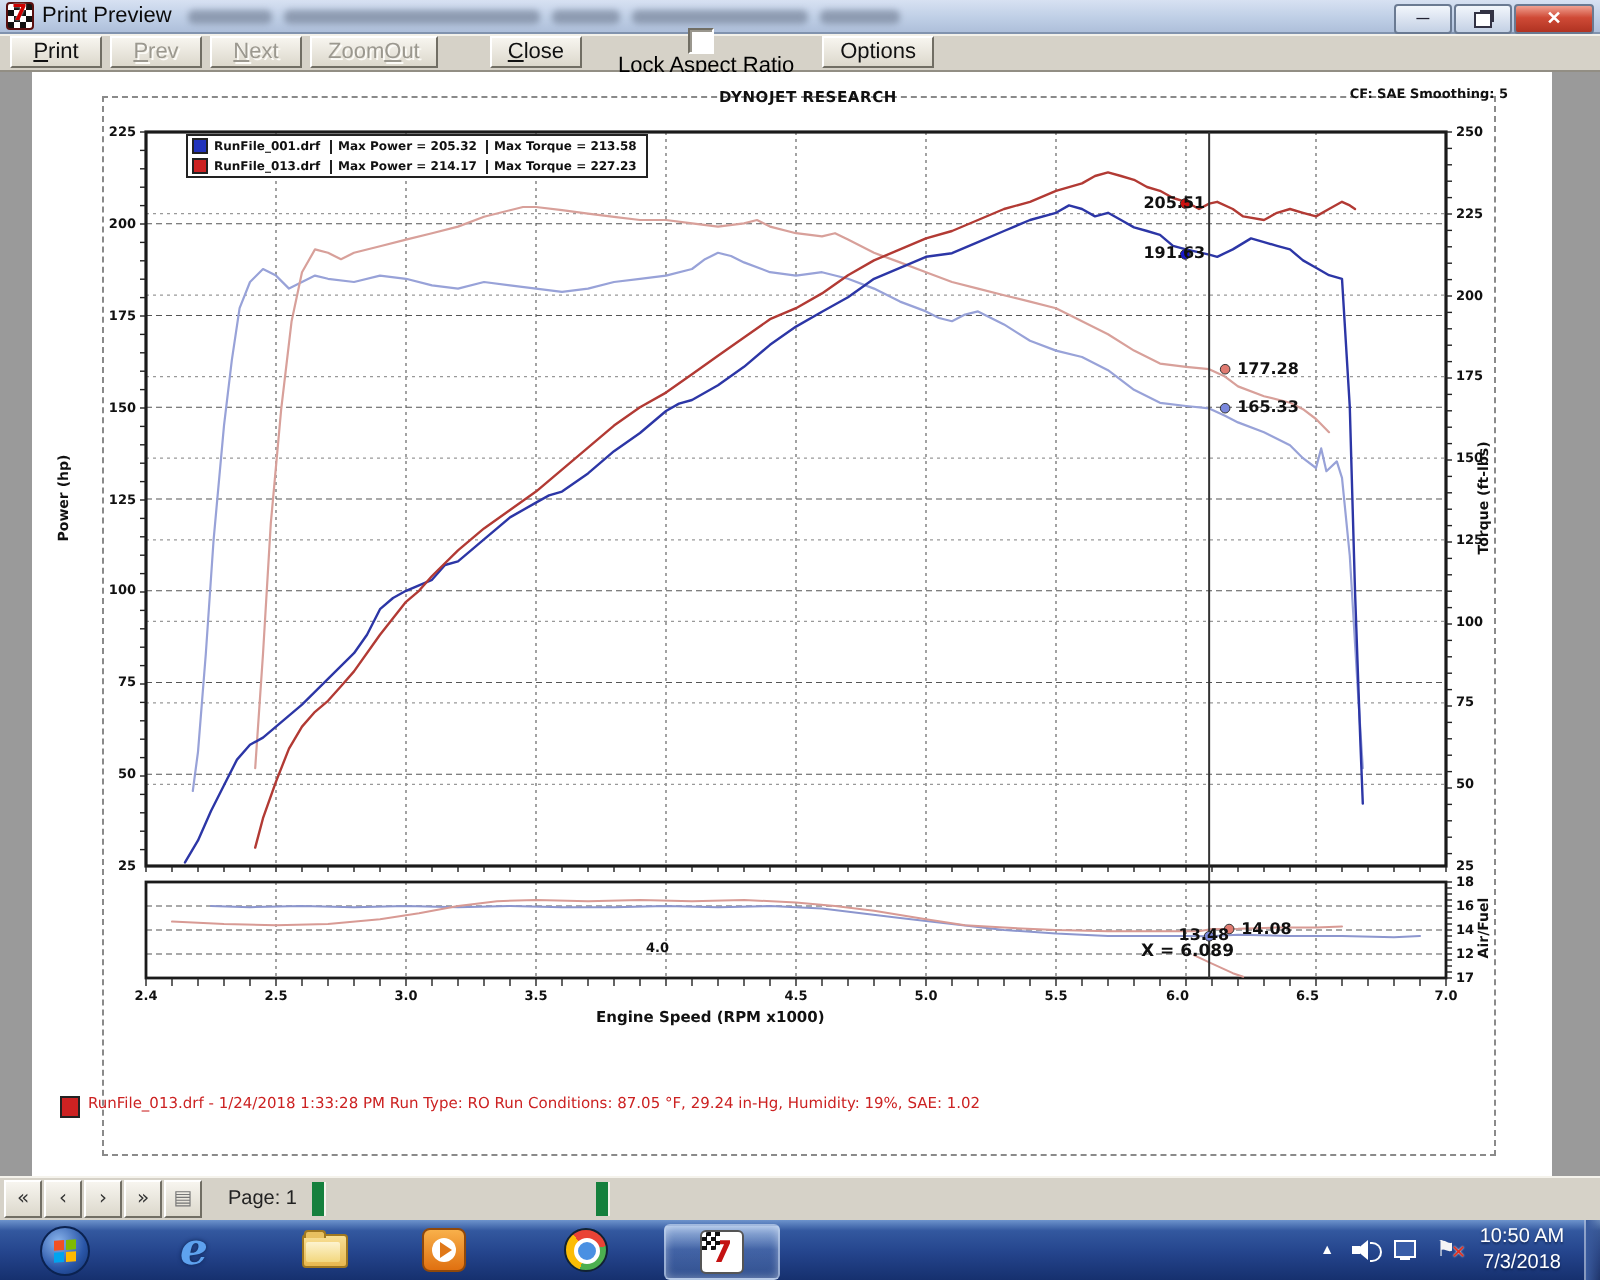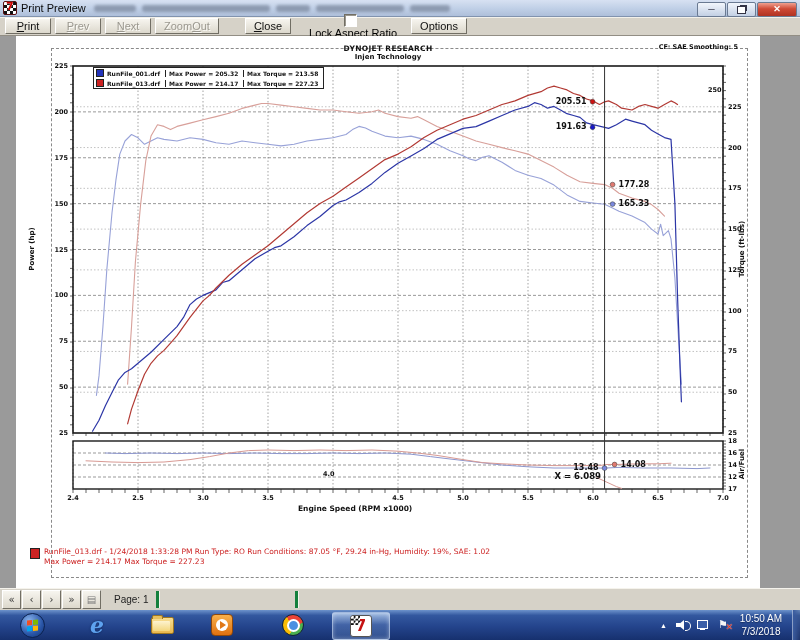--- a/index.html
+++ b/index.html
@@ -28,21 +28,21 @@
     display:flex;align-items:center;padding-left:5px;box-sizing:border-box;font-size:11px;}
   .tbtn{height:16px;min-width:46px;padding:0 8px;margin-right:4px;box-sizing:border-box;
     background:linear-gradient(#f7f5ef,#dcd8cc);border:1px solid;border-color:#ffffff #716e64 #716e64 #ffffff;
     display:flex;align-items:center;justify-content:center;color:#111;white-space:nowrap;}
   .tbtn.disabled{color:#9b988f;text-shadow:1px 1px 0 #fcfbf7;}
   .chkgrp{display:flex;align-items:center;margin-left:14px;margin-right:14px;flex-direction:column;}
   .chk{width:11px;height:11px;background:#fff;border:1px solid;border-color:#716e64 #ffffff #ffffff #716e64;
     box-shadow:inset 1px 1px 0 #9a978e;margin-right:5px;}
   
   #page{position:absolute;left:16px;top:36px;width:744px;height:552px;background:#ffffff;
-    font-family:"DejaVu Sans",sans-serif;color:#111;}
+    font-family:"DejaVu Sans",sans-serif;color:#111;padding-left:16px;}
   .margin-dash{position:absolute;left:35px;top:12px;width:695px;height:528px;
     border:1px dashed #8a8a8a;pointer-events:none;}
   #cs{position:absolute;left:0;top:0;}
   .hdr{position:absolute;width:744px;text-align:center;font-weight:bold;}
   .hdr.company{top:8px;font-size:7.5px;letter-spacing:.3px;}
   .hdr.operator{top:17px;font-size:7px;}
   .cftext{position:absolute;right:22px;top:7px;font-size:6.5px;font-weight:bold;}
   .lbl{position:absolute;font-weight:bold;font-size:6.5px;white-space:nowrap;}
   .rot{transform:rotate(-90deg);transform-origin:center;font-weight:bold;font-size:7px;}
   
@@ -60,21 +60,21 @@
   .runblk{position:absolute;left:28px;font-size:7.5px;line-height:10px;white-space:nowrap;}
   .runchip{position:absolute;left:-14px;top:1px;width:8px;height:9px;border:1px solid #222;}
   
   .sbar{position:absolute;left:0;top:588px;width:800px;height:22px;background:#d6d2c8;
     border-top:1px solid #f5f3ec;display:flex;align-items:center;padding-left:2px;box-sizing:border-box;}
   .sbtn{width:17px;height:17px;margin-right:1px;background:linear-gradient(#f7f5ef,#dcd8cc);
     border:1px solid;border-color:#ffffff #716e64 #716e64 #ffffff;display:flex;align-items:center;
     justify-content:center;font-size:10px;color:#333;font-family:"DejaVu Sans",sans-serif;}
   .sbtn.pgicon{color:#777;}
   .scell{height:17px;display:flex;align-items:center;padding:0 8px;font-size:10px;color:#222;
-    border-right:3px solid #15803d;box-shadow:1px 0 0 #f5f3ec;}
+    border-right:6px solid #15803d;box-shadow:1px 0 0 #f5f3ec;}
   .scell.first{margin-left:4px;}
   
   .taskbar{position:absolute;left:0;top:610px;width:800px;height:30px;
     background:linear-gradient(180deg,#6d93cc 0%,#33589f 18%,#24448c 55%,#16306e 100%);}
   .orb{position:absolute;left:20px;top:3px;width:25px;height:25px;border-radius:50%;
     background:radial-gradient(circle at 35% 30%,#89b4ec,#2a56a8 60%,#12306c);border:1px solid #0b2250;
     display:flex;align-items:center;justify-content:center;box-sizing:border-box;}
   .winflag{width:11px;height:11px;display:grid;grid-template-columns:1fr 1fr;grid-template-rows:1fr 1fr;
     gap:1px;transform:skewY(-4deg);}
   .winflag i{display:block;}
@@ -161,21 +161,20 @@
     <span id="chklabel"><u>L</u>ock Aspect Ratio</span>
   </div>
   <div class="tbtn">
     <span>Options</span>
   </div>
 </div>
 
 <div id="page">
   <div class="margin-dash"></div>
   <div class="hdr company">DYNOJET RESEARCH</div>
-  <div class="hdr operator">Injen Technology</div>
   <div class="cftext">CF: SAE  Smoothing: 5</div>
 
   <svg id="cs" width="744" height="552">
       <line x1="57" y1="30" x2="57" y2="397" stroke="#666" stroke-width="0.6" stroke-dasharray="1.5,2"></line>
       <line x1="57" y1="405" x2="57" y2="453" stroke="#666" stroke-width="0.6" stroke-dasharray="1.5,2"></line>
       <line x1="122" y1="30" x2="122" y2="397" stroke="#666" stroke-width="0.6" stroke-dasharray="1.5,2"></line>
       <line x1="122" y1="405" x2="122" y2="453" stroke="#666" stroke-width="0.6" stroke-dasharray="1.5,2"></line>
       <line x1="187" y1="30" x2="187" y2="397" stroke="#666" stroke-width="0.6" stroke-dasharray="1.5,2"></line>
       <line x1="187" y1="405" x2="187" y2="453" stroke="#666" stroke-width="0.6" stroke-dasharray="1.5,2"></line>
       <line x1="252" y1="30" x2="252" y2="397" stroke="#666" stroke-width="0.6" stroke-dasharray="1.5,2"></line>
@@ -457,38 +456,37 @@
       <span class="lgpw">Max Power = 214.17</span>
       <span class="lgtq">Max Torque = 227.23</span>
     </div>
   </div>
 
   <div class="xcur" style="right:159px;top:435px;">X = 6.089</div>
 
   <div class="runblk" style="top: 511px; color: rgb(204, 34, 34);" id="run1">
     <span class="runchip" id="runchip1" style="background: rgb(204, 34, 34);"></span>
     <div>RunFile_013.drf - 1/24/2018 1:33:28 PM  Run Type: RO  Run Conditions: 87.05 °F, 29.24 in-Hg,  Humidity:  19%, SAE: 1.02</div>
-    <div>Max Power = 214.17  Max Torque = 227.23</div>
   </div>
 <div class="mark" style="right: 173.43px; top: 60.7642px;">205.51</div>
     <div class="mark" style="right: 173.43px; top: 86.2339px;">191.63</div>
     <div class="mark" style="left: 602.57px; top: 143.614px;">177.28</div>
     <div class="mark" style="left: 602.57px; top: 163.106px;">165.33</div>
     <div class="mark" style="right: 161.43px; top: 427.12px;">13.48</div>
     <div class="mark" style="left: 604.57px; top: 423.52px;">14.08</div>
     <div class="lbl" style="left: 24px; width: 28px; text-align: right; top: 26px;">225</div>
     <div class="lbl" style="left: 24px; width: 28px; text-align: right; top: 71.875px;">200</div>
     <div class="lbl" style="left: 24px; width: 28px; text-align: right; top: 117.75px;">175</div>
     <div class="lbl" style="left: 24px; width: 28px; text-align: right; top: 163.625px;">150</div>
     <div class="lbl" style="left: 24px; width: 28px; text-align: right; top: 209.5px;">125</div>
     <div class="lbl" style="left: 24px; width: 28px; text-align: right; top: 255.375px;">100</div>
     <div class="lbl" style="left: 24px; width: 28px; text-align: right; top: 301.25px;">75</div>
     <div class="lbl" style="left: 24px; width: 28px; text-align: right; top: 347.125px;">50</div>
     <div class="lbl" style="left: 24px; width: 28px; text-align: right; top: 393px;">25</div>
-    <div class="lbl" style="left: 692px; top: 26px; margin-top: 24px;">250</div>
+    <div class="lbl" style="left: 712px; top: 26px;">250</div>
     <div class="lbl" style="left: 712px; top: 66.7778px;">225</div>
     <div class="lbl" style="left: 712px; top: 107.556px;">200</div>
     <div class="lbl" style="left: 712px; top: 148.333px;">175</div>
     <div class="lbl" style="left: 712px; top: 189.111px;">150</div>
     <div class="lbl" style="left: 712px; top: 229.889px;">125</div>
     <div class="lbl" style="left: 712px; top: 270.667px;">100</div>
     <div class="lbl" style="left: 712px; top: 311.444px;">75</div>
     <div class="lbl" style="left: 712px; top: 352.222px;">50</div>
     <div class="lbl" style="left: 712px; top: 393px;">25</div>
     <div class="lbl" style="left: 712px; top: 401px;">18</div>
@@ -497,22 +495,22 @@
     <div class="lbl" style="left: 712px; top: 437px;">12</div>
     <div class="lbl" style="left: 712px; top: 449px;">17</div>
     <div class="lbl" style="left: 47px; width: 20px; text-align: center; top: 458px;">2.4</div>
     <div class="lbl" style="left: 112px; width: 20px; text-align: center; top: 458px;">2.5</div>
     <div class="lbl" style="left: 177px; width: 20px; text-align: center; top: 458px;">3.0</div>
     <div class="lbl" style="left: 242px; width: 20px; text-align: center; top: 458px;">3.5</div>
     <div class="lbl" style="left: 307px; width: 20px; top: 434px;">4.0</div>
     <div class="lbl" style="left: 372px; width: 20px; text-align: center; top: 458px;">4.5</div>
     <div class="lbl" style="left: 437px; width: 20px; text-align: center; top: 458px;">5.0</div>
     <div class="lbl" style="left: 502px; width: 20px; text-align: center; top: 458px;">5.5</div>
-    <div class="lbl" style="left: 567px; width: 20px; text-align: center; top: 458px;">6.0</div>
-    <div class="lbl" style="left: 632px; width: 20px; text-align: center; top: 458px;">6.5</div>
+    <div class="lbl" style="left: 567px; width: 20px; text-align: left; top: 458px;">6.0</div>
+    <div class="lbl" style="left: 632px; width: 20px; text-align: left; top: 458px;">6.5</div>
     <div class="lbl" style="left: 697px; width: 20px; text-align: center; top: 458px;">7.0</div>
     <div class="lbl" style="left: 282px; top: 468px; font-size: 7.5px;">Engine Speed (RPM x1000)</div>
     <div class="lbl rot" style="left: -24px; top: 209px; width: 80px; text-align: center;">Power (hp)</div>
     <div class="lbl rot" style="left: 686px; top: 209px; width: 80px; text-align: center;">Torque (ft-lbs)</div>
     <div class="lbl rot" style="left: 686px; top: 424px; width: 80px; text-align: center;">Air/Fuel</div>
   </div>
 
 <div class="sbar">
   <div id="navbtns" style="display:flex;">
       <div class="sbtn">«</div>

